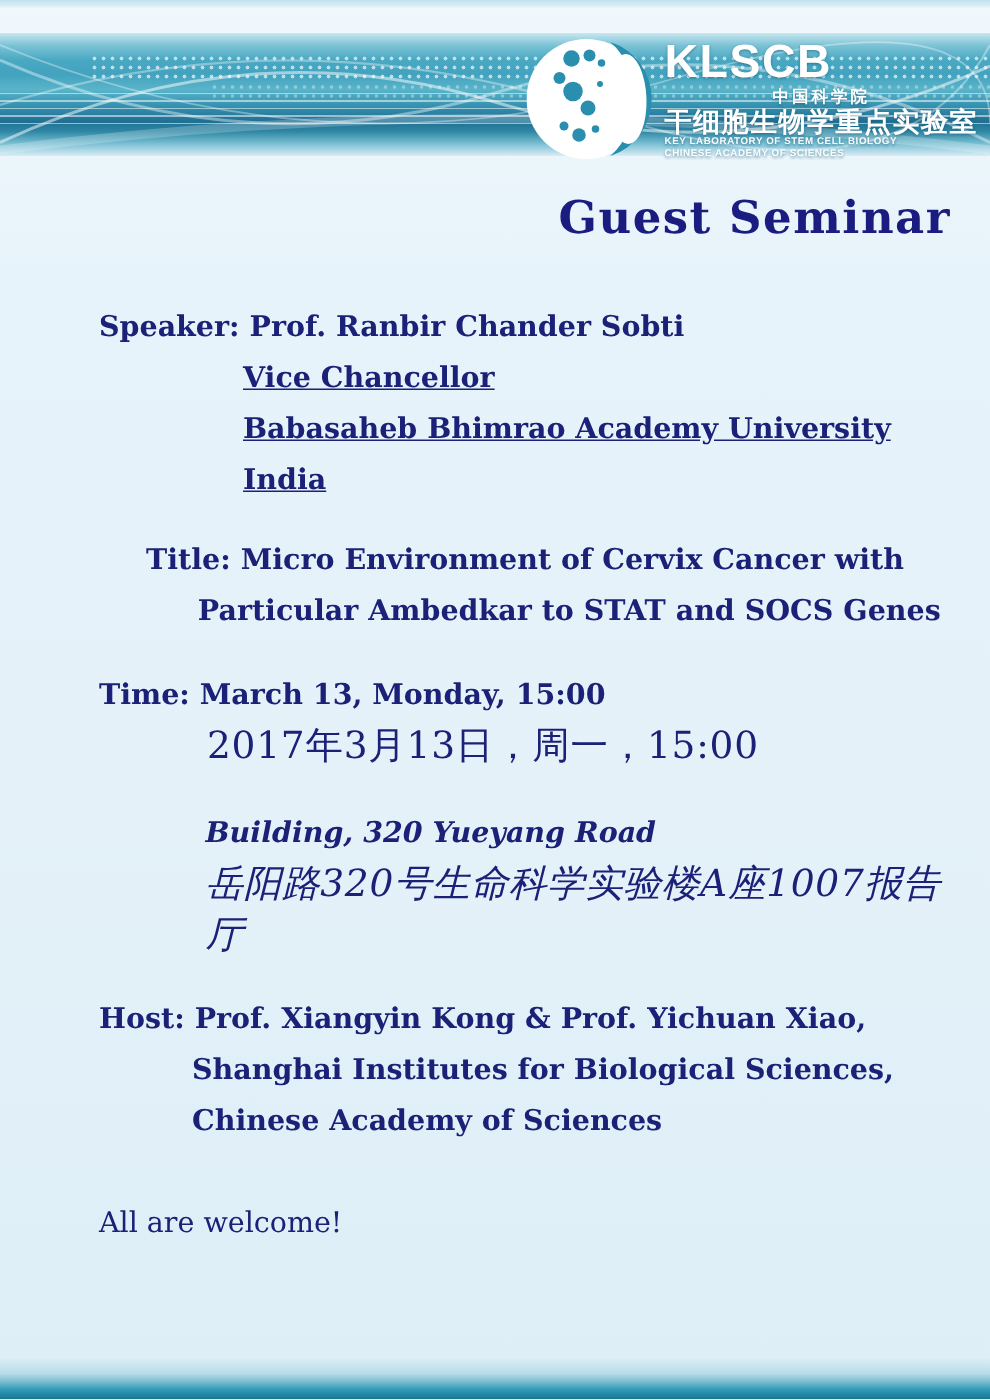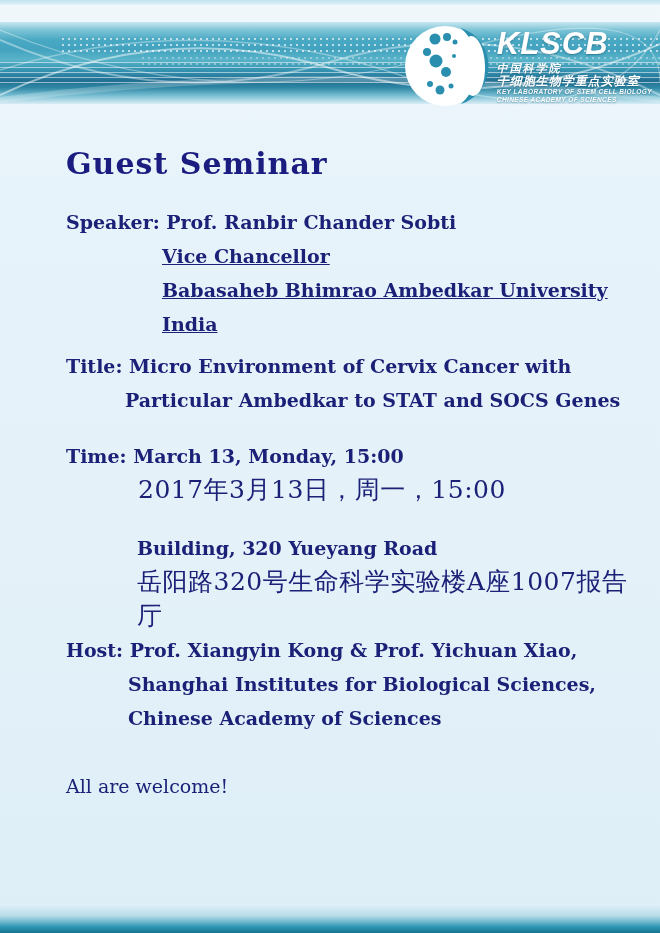--- a/index.html
+++ b/index.html
@@ -8,21 +8,21 @@
     position:relative;
     width:660px; height:933px;
     margin:0 auto;
     overflow:hidden;
     background:linear-gradient(to bottom,#f0f8fc 0%, #e7f3fa 20%, #e4f1f9 60%, #ddeef7 100%);
     font-family:"DejaVu Serif","Liberation Serif",serif;
     color:#1c2178;
   }
 
   
-  .header { position:absolute; top:0; left:0; width:660px; height:112px;font-style:italic; }
+  .header { position:absolute; top:0; left:0; width:660px; height:112px; }
   .top-strip { position:absolute; top:0; left:0; width:100%; height:5px;
     background:linear-gradient(to bottom,#bfe2ef,#e3f2f9); }
   .band { position:absolute; top:22px; left:0; width:100%; height:82px;
     background:linear-gradient(to bottom,
       #c8e7f0 0%, #7cc3d6 10%, #49a8c2 22%, #43a3bf 34%,
       #5ab4c9 46%, #3795b3 58%, #216f92 72%, #2e87a4 80%,
       #7abfd3 90%, #d9edf6 100%); }
   .dots-row1 { position:absolute; top:36px; left:60px; right:0; height:17px;
     background-image:radial-gradient(circle, rgba(255,255,255,.85) 1.1px, rgba(255,255,255,0) 1.5px);
     background-size:6px 6px; opacity:.75; }
@@ -34,39 +34,39 @@
       rgba(255,255,255,.8) 0 1px, rgba(255,255,255,0) 1px 5px);
     opacity:.65; }
   .waves { position:absolute; top:0; left:0; }
 
   
   .logo { position:absolute; top:24px; right:8px; display:flex; align-items:center; gap:6px; }
   .logo-text { display:flex; flex-direction:column; line-height:1.05;
     font-family:"Liberation Sans","DejaVu Sans",sans-serif; color:#ffffff;
     text-shadow:0 1px 2px rgba(20,80,105,.55); }
   .logo-acronym { font-size:31px; font-weight:bold; letter-spacing:1px; }
-  .logo-cn1 { font-size:11px; font-weight:bold; letter-spacing:2px; margin-top:2px; }
-  .logo-cn2 { font-size:12px; font-weight:bold; letter-spacing:1px; margin-top:1px; }
+  .logo-cn1 { font-size:11px; font-weight:bold; letter-spacing:2px; margin-top:2px;text-align:center; }
+  .logo-cn2 { font-size:18px; font-weight:bold; letter-spacing:1px; margin-top:1px; }
   .logo-en  { font-size:6.5px; font-weight:bold; letter-spacing:.4px; margin-top:1px; opacity:.95; }
 
   
   .content { position:absolute; top:112px; left:66px; right:26px; }
   .page-title { font-size:30px; font-weight:bold; letter-spacing:1px;
-    color:#1a1c80; margin-top:34px; }
+    color:#1a1c80; margin-top:16px;text-align:right; }
   .block { font-size:19px; font-weight:bold; line-height:34px; }
-  .blk-speaker { margin-top:24px; }
-  .blk-title   { margin-top:8px; }
+  .blk-speaker { margin-top:38px; }
+  .blk-title   { margin-top:19px;text-align:center; }
   .blk-time    { margin-top:22px; }
   .blk-venue   { margin-top:24px; }
-  .blk-host    { }
+  .blk-host    { margin-top:22px; }
   .closing     { margin-top:40px; font-size:19px; font-weight:normal; }
   .ind-speaker { padding-left:96px;text-decoration:underline; }
   .ind-title   { padding-left:59px; }
   .ind-time    { padding-left:72px; }
-  .ind-venue   { padding-left:71px; }
+  .ind-venue   { padding-left:71px;font-style:italic; }
   .ind-host    { padding-left:62px; }
   .cn { font-weight:normal; font-size:25px; letter-spacing:.5px; }
 
   
   .footer-band { position:absolute; bottom:0; left:0; width:100%; height:28px;
     background:linear-gradient(to bottom,
       rgba(227,241,249,0) 0%, #b8dce8 38%, #6fb9cd 60%,
       #2e96b4 78%, #1f7e9c 94%, #17708c 100%); }
 </style>
 </head>
@@ -117,21 +117,21 @@
   <div class="content">
 
     <h1 class="page-title">Guest Seminar</h1>
 
     <div class="block blk-speaker">
       <div>
         <span>Speaker:</span>
         <span>Prof. Ranbir Chander Sobti</span>
       </div>
       <div class="ind-speaker">Vice Chancellor</div>
-      <div class="ind-speaker">Babasaheb Bhimrao Ambedkar University</div>
+      <div class="ind-speaker">Babasaheb Bhimrao Academy University</div>
       <div class="ind-speaker">India</div>
     </div>
 
     <div class="block blk-title">
       <div>
         <span>Title:</span>
         <span>Micro Environment of Cervix Cancer with</span>
       </div>
       <div class="ind-title">Particular Ambedkar to STAT and SOCS Genes</div>
     </div>

